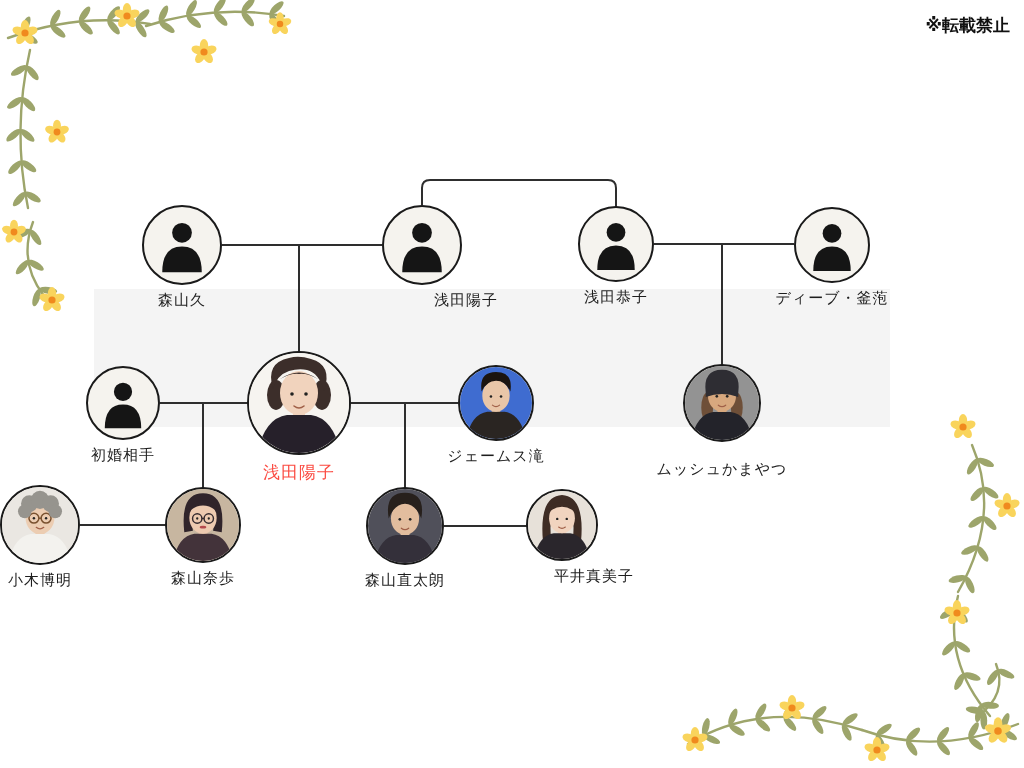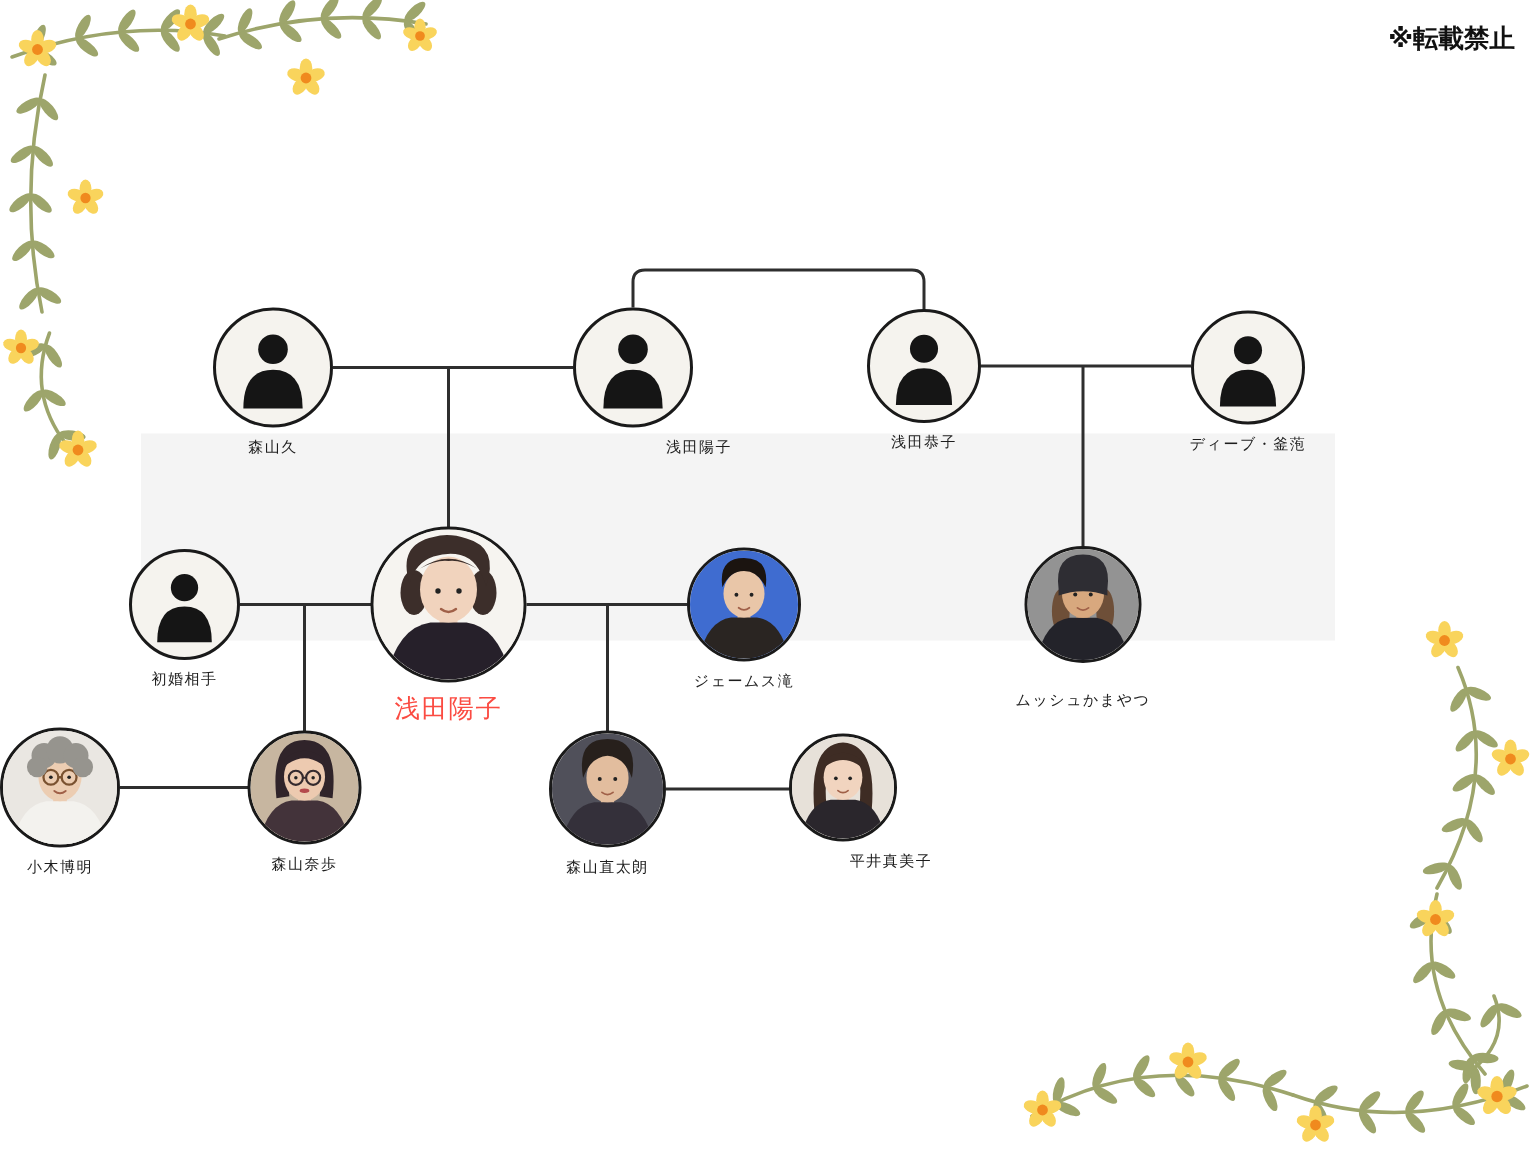--- a/index.html
+++ b/index.html
@@ -15,21 +15,21 @@
   }
   svg.layer{position:absolute;left:0;top:0;z-index:3;}
   #nodes{position:absolute;left:0;top:0;width:100%;height:100%;z-index:4;}
   .node{
     position:absolute;border:2px solid #1a1a1a;border-radius:50%;
     box-sizing:border-box;overflow:hidden;background:#f5f3ee;
   }
   .node svg{display:block;width:100%;height:100%;}
   .plabel{
     position:absolute;transform:translateX(-50%);white-space:nowrap;
-    font-size:10px;color:#1d1d1d;z-index:5;letter-spacing:1px;
+    font-size:15px;color:#1d1d1d;z-index:5;letter-spacing:1px;
   }
   .notice{
     position:absolute;right:14px;top:14px;font-size:17px;font-weight:bold;color:#111;z-index:6;text-align:right;
   }
   .banner{
     position:absolute;left:6px;top:700px;width:594px;height:64px;border-radius:10px;
     display:flex;align-items:center;justify-content:center;z-index:6;
   }
   .banner span{font-size:38px;font-weight:bold;color:#111;letter-spacing:3px;}
 </style>

